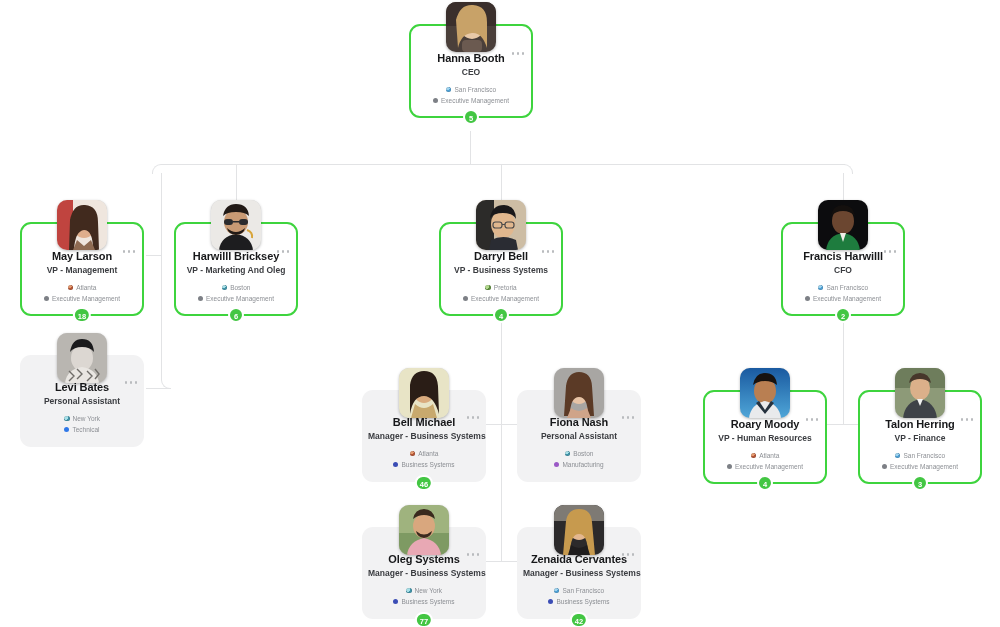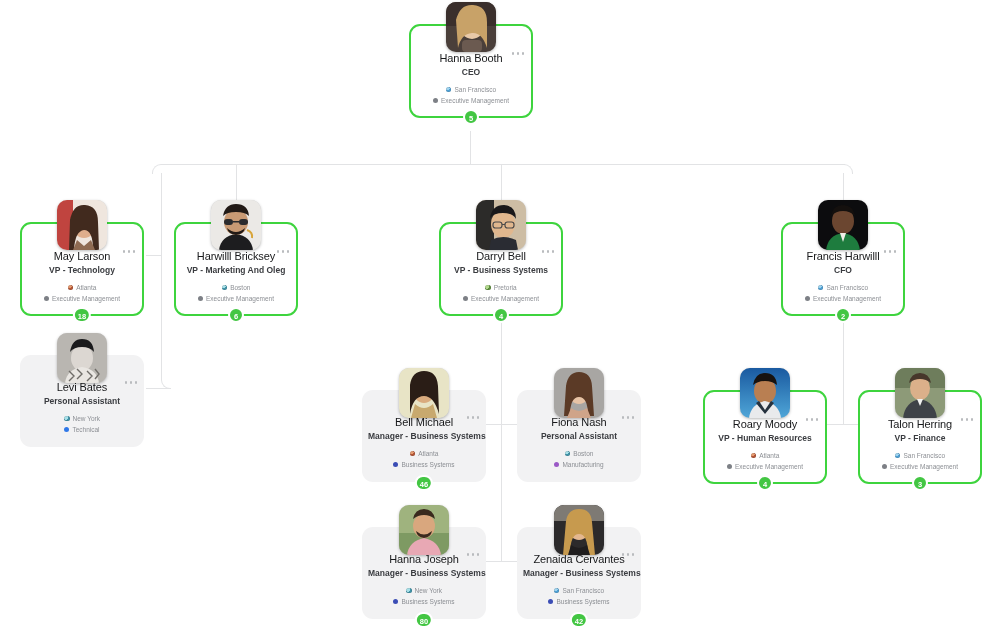--- a/index.html
+++ b/index.html
@@ -66,21 +66,21 @@
     border-radius: 10px;
     overflow: hidden;
     background: #cfcfcf;
     box-shadow: 0 1px 3px rgba(0,0,0,.28);
     z-index: 4;
   }
   .avatar svg { display: block; width: 50px; height: 50px; }
 
   .name {
     font-size: 11px;
-    font-weight: normal;
+    font-weight: bold;
     color: #17181a;
     letter-spacing: -.1px;
     line-height: 13px;
     white-space: nowrap;
   }
   .title {
     font-size: 8.5px;
     font-weight: bold;
     color: #3a3c40;
     line-height: 12px;
@@ -222,21 +222,21 @@
 
   <div class="node" style="left:20px; top:200px; width:124px;">
     <div class="card active">
       <div class="dots">
           <i></i>
           <i></i>
           <i></i>
         </div>
       <div class="card-body">
         <div class="name">May Larson</div>
-        <div class="title">VP - Technology</div>
+        <div class="title">VP - Management</div>
         <div class="meta">
           <div class="meta-row">
             <span class="globe red"></span>
             <span>Atlanta</span>
           </div>
           <div class="meta-row">
             <span class="dot" style="background:#7d8086;"></span>
             <span>Executive Management</span>
           </div>
         </div>
@@ -537,34 +537,34 @@
   </div>
 
   <div class="node" style="left:362px; top:505px; width:124px;">
     <div class="card plain">
       <div class="dots">
           <i></i>
           <i></i>
           <i></i>
         </div>
       <div class="card-body">
-        <div class="name">Hanna Joseph</div>
+        <div class="name">Oleg Systems</div>
         <div class="title">Manager - Business Systems</div>
         <div class="meta">
           <div class="meta-row">
             <span class="globe teal"></span>
             <span>New York</span>
           </div>
           <div class="meta-row">
             <span class="dot" style="background:#3b4db5;"></span>
             <span>Business Systems</span>
           </div>
         </div>
       </div>
-      <div class="badge">80</div>
+      <div class="badge">77</div>
     </div>
     <div class="avatar">
       <svg viewBox="0 0 50 50">
           <rect width="50" height="50" fill="#9fb37e"></rect>
           <rect x="0" y="28" width="50" height="22" fill="#7e9a63"></rect>
           <ellipse cx="25" cy="21" rx="11" ry="12" fill="#d9a77e"></ellipse>
           <path d="M14 14 Q16 4 25 4 Q34 4 36 14 Q31 10 25 10 Q19 10 14 14 Z" fill="#3a2a1e"></path>
           <path d="M17 26 Q25 33 33 26 Q32 32 25 33 Q18 32 17 26 Z" fill="#3a2a1e"></path>
           <path d="M8 50 Q10 36 25 33 Q40 36 42 50 Z" fill="#e8a8b4"></path>
         </svg>

